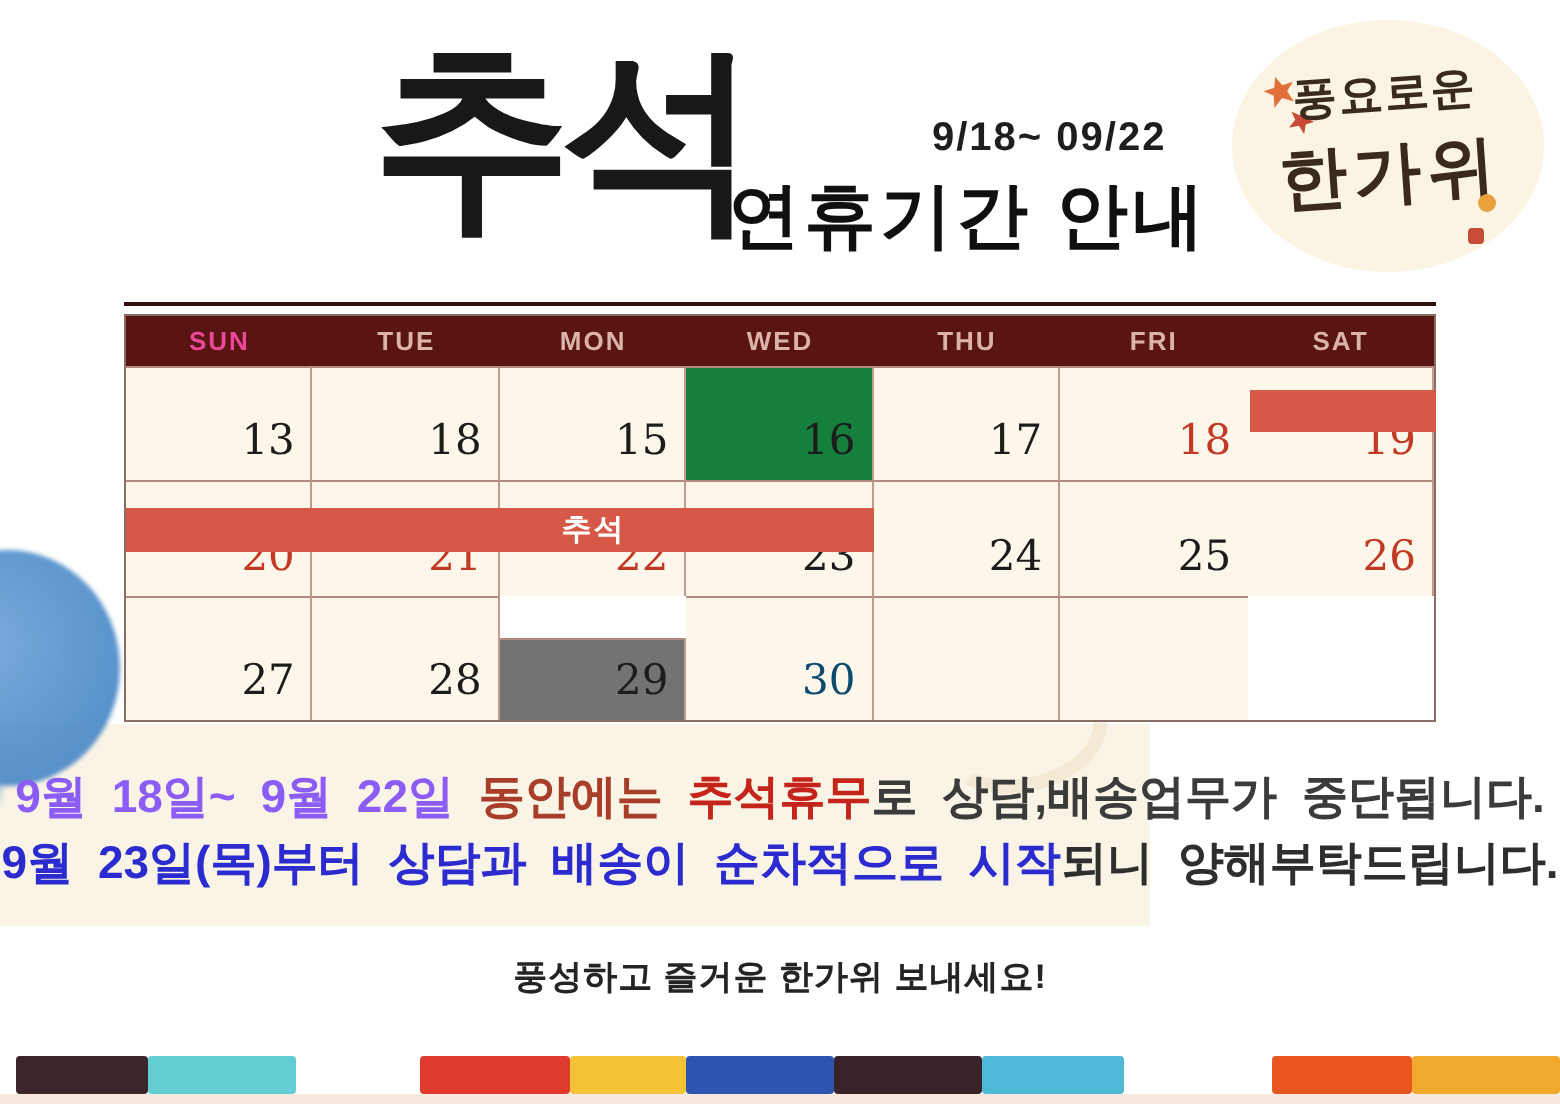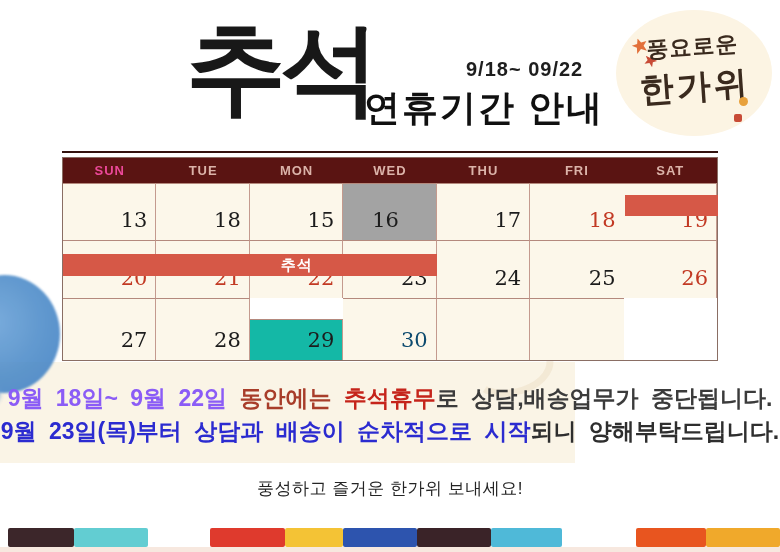--- a/index.html
+++ b/index.html
@@ -101,21 +101,21 @@
   
   .notice-line{
     position:absolute;left:0;width:100%;text-align:center;
     font-size:23px;font-weight:bold;word-spacing:6px;letter-spacing:0;
     white-space:nowrap;
   }
   .notice-line1{top:383px;}
   .notice-line2{top:416px;}
   .closing-line{
     position:absolute;left:0;top:477px;width:100%;text-align:center;
-    font-size:17px;font-weight:normal;color:#242424;letter-spacing:.5px;
+    font-size:17px;font-weight:bold;color:#242424;letter-spacing:.5px;
   }
   
   .stripe{position:absolute;left:0;top:528px;width:780px;height:19px;}
   .stripe-seg{position:absolute;top:0;height:100%;border-radius:2px;}
   .stripe-base{position:absolute;left:0;top:547px;width:780px;height:5px;}
 </style>
 </head>
 <body>
 
 <div class="stage">
@@ -154,21 +154,21 @@
 
       <div class="cal-cell" style="background: rgb(252, 247, 234);">
           <span class="daynum" style="color: rgb(28, 28, 28);">13</span>
         </div>
       <div class="cal-cell" style="background: rgb(252, 247, 234);">
           <span class="daynum" style="color: rgb(28, 28, 28);">18</span>
         </div>
       <div class="cal-cell" style="background: rgb(252, 247, 234);">
           <span class="daynum" style="color: rgb(28, 28, 28);">15</span>
         </div>
-      <div class="cal-cell" style="background: #a3a3a3; justify-content: center;">
+      <div class="cal-cell" style="background: #15803d;">
           <span class="daynum" style="color: rgb(28, 28, 28);">16</span>
         </div>
       <div class="cal-cell" style="background: rgb(252, 247, 234);">
           <span class="daynum" style="color: rgb(28, 28, 28);">17</span>
         </div>
       <div class="cal-cell col7" style="background: rgb(252, 247, 234);">
           <span class="daynum" style="color: rgb(194, 58, 36);">18</span>
         </div>
 
       <div class="cal-cell" style="background: rgb(252, 247, 234);">
@@ -195,21 +195,21 @@
 
       <div class="cal-cell" style="background: rgb(252, 247, 234);">
           <span class="daynum" style="color: rgb(194, 58, 36); margin-left: 11px;">26</span>
         </div>
       <div class="cal-cell" style="background: rgb(252, 247, 234);">
           <span class="daynum" style="color: rgb(28, 28, 28);">27</span>
         </div>
       <div class="cal-cell" style="background: rgb(252, 247, 234);">
           <span class="daynum" style="color: rgb(28, 28, 28);">28</span>
         </div>
-      <div class="cal-cell" style="background: #14b8a6; margin-top: 21px;">
+      <div class="cal-cell" style="background: #737373; margin-top: 21px;">
           <span class="daynum" style="color: rgb(28, 28, 28);">29</span>
         </div>
       <div class="cal-cell" style="background: rgb(252, 247, 234);">
           <span class="daynum" style="color: #0c4a6e;">30</span>
         </div>
       <div class="cal-cell" style="background: rgb(252, 247, 234);">
           <span class="daynum" style="color: rgb(28, 28, 28);"></span>
         </div>
       <div class="cal-cell col7" style="background: rgb(252, 247, 234);">
           <span class="daynum" style="color: rgb(28, 28, 28);"></span>

